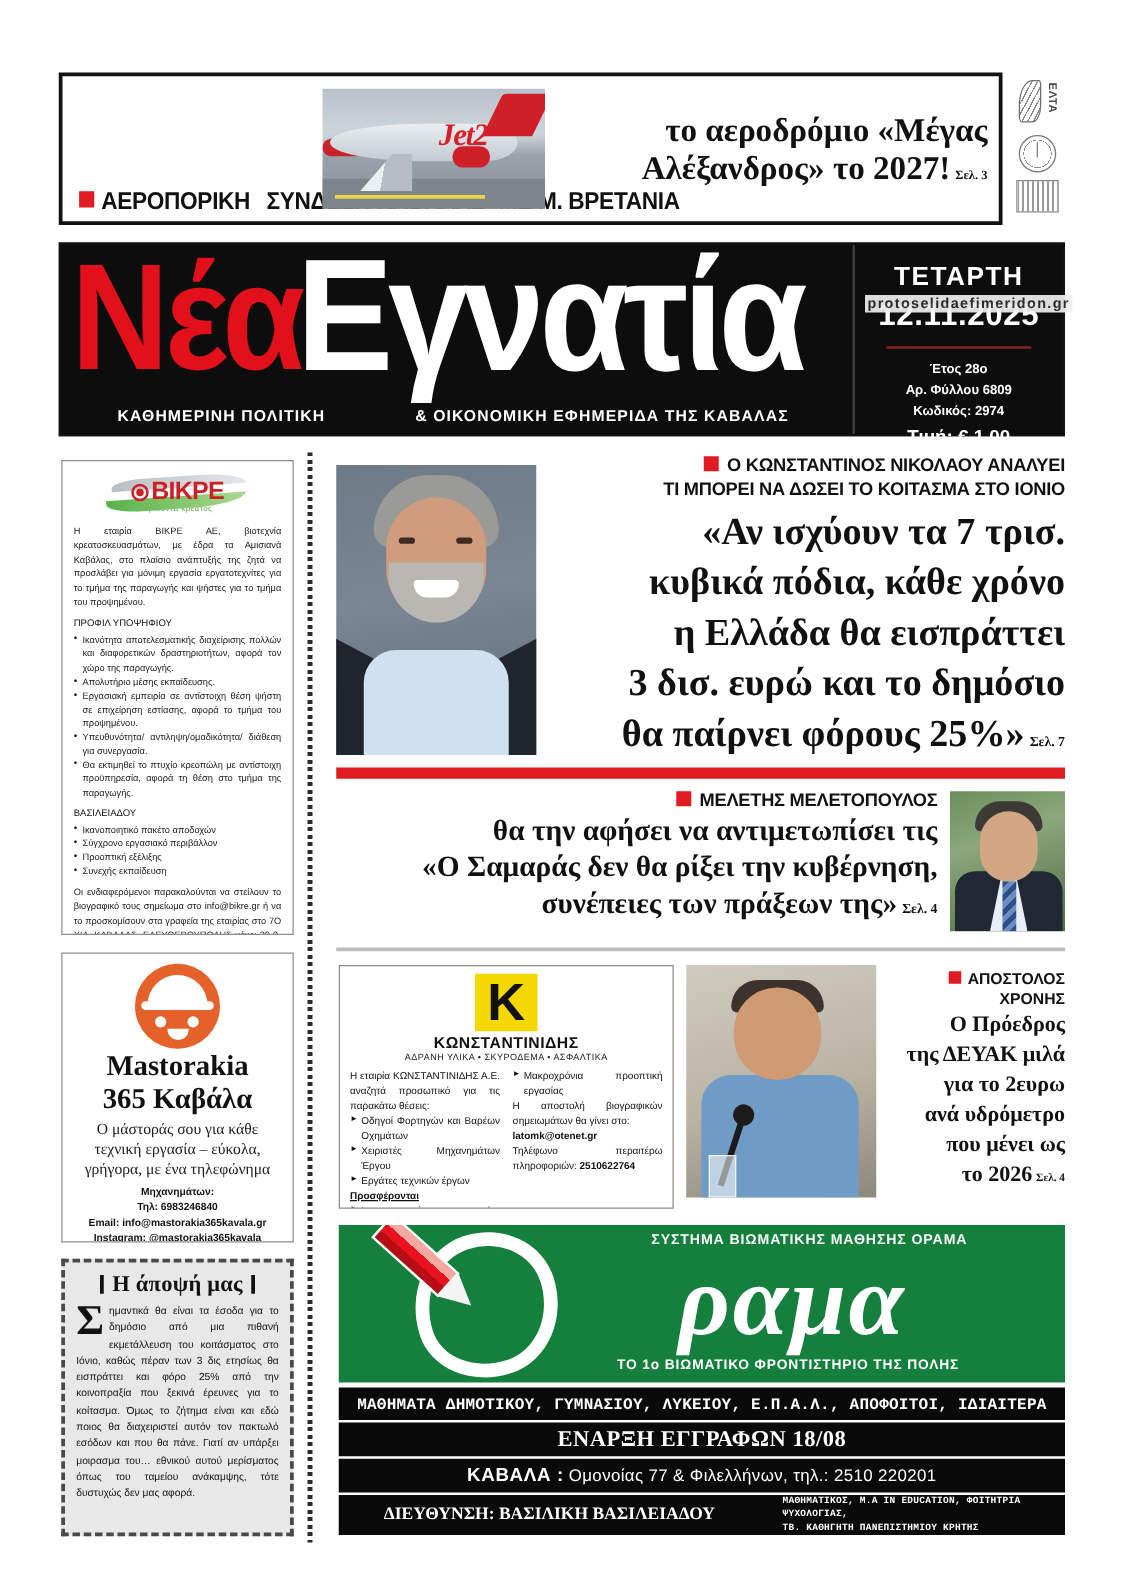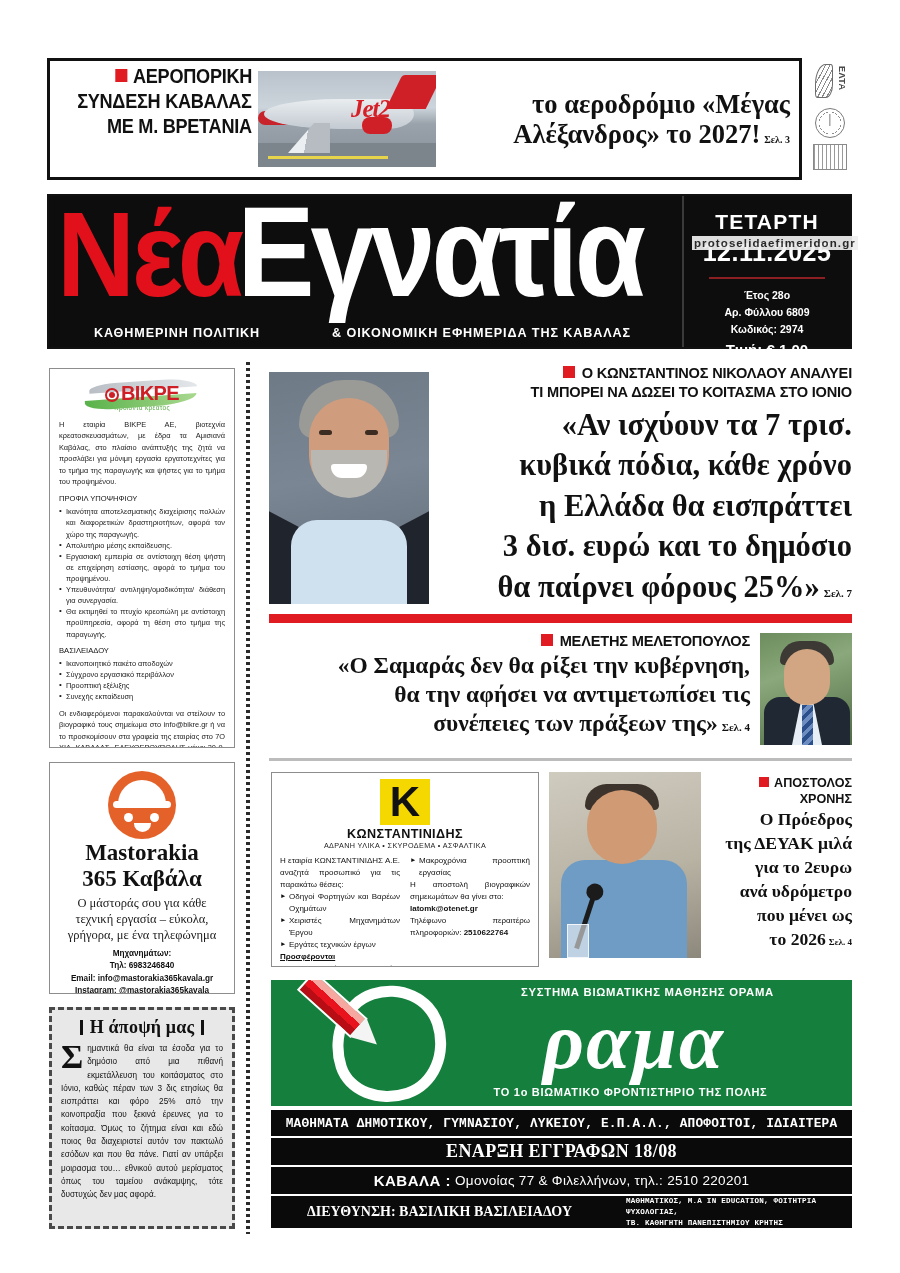--- a/index.html
+++ b/index.html
@@ -32,22 +32,22 @@
     flex: 1 1 auto;
     border: 3px solid #111;
     background: #fff;
     display: flex;
     align-items: stretch;
     padding: 3px;
   }
   .teaser-left {
     width: 205px;
     display: flex;
-    flex-direction: column;
-    justify-content: flex-start;
+    flex-direction: row;
+    justify-content: space-between;
     align-items: flex-end;
     padding-right: 6px;
   }
   .teaser-left .tline {
     font-family: "Liberation Sans", sans-serif;
     font-weight: bold;
     font-size: 19.5px;
     letter-spacing: -0.3px;
     color: #111;
     line-height: 1.28;
@@ -1125,22 +1125,22 @@
         </div>
       </div>
 
       <div class="red-rule"></div>
 
       <div class="second">
         <div class="second-text">
           <div class="kicker">
             <span class="ksq"></span><span>ΜΕΛΕΤΗΣ ΜΕΛΕΤΟΠΟΥΛΟΣ</span>
           </div>
+          <div class="second-h">θα την αφήσει να αντιμετωπίσει τις</div>
           <div class="second-h">«Ο Σαμαράς δεν θα ρίξει την κυβέρνηση,</div>
-          <div class="second-h">θα την αφήσει να αντιμετωπίσει τις</div>
           <div class="second-h">
             <span>συνέπειες των πράξεων της»</span><span class="sel">Σελ. 4</span>
           </div>
         </div>
         <div class="second-photo">
           <div class="sp-suit"></div>
           <div class="sp-shirt"></div>
           <div class="sp-tie"></div>
           <div class="sp-hair"></div>
           <div class="sp-face"></div>

